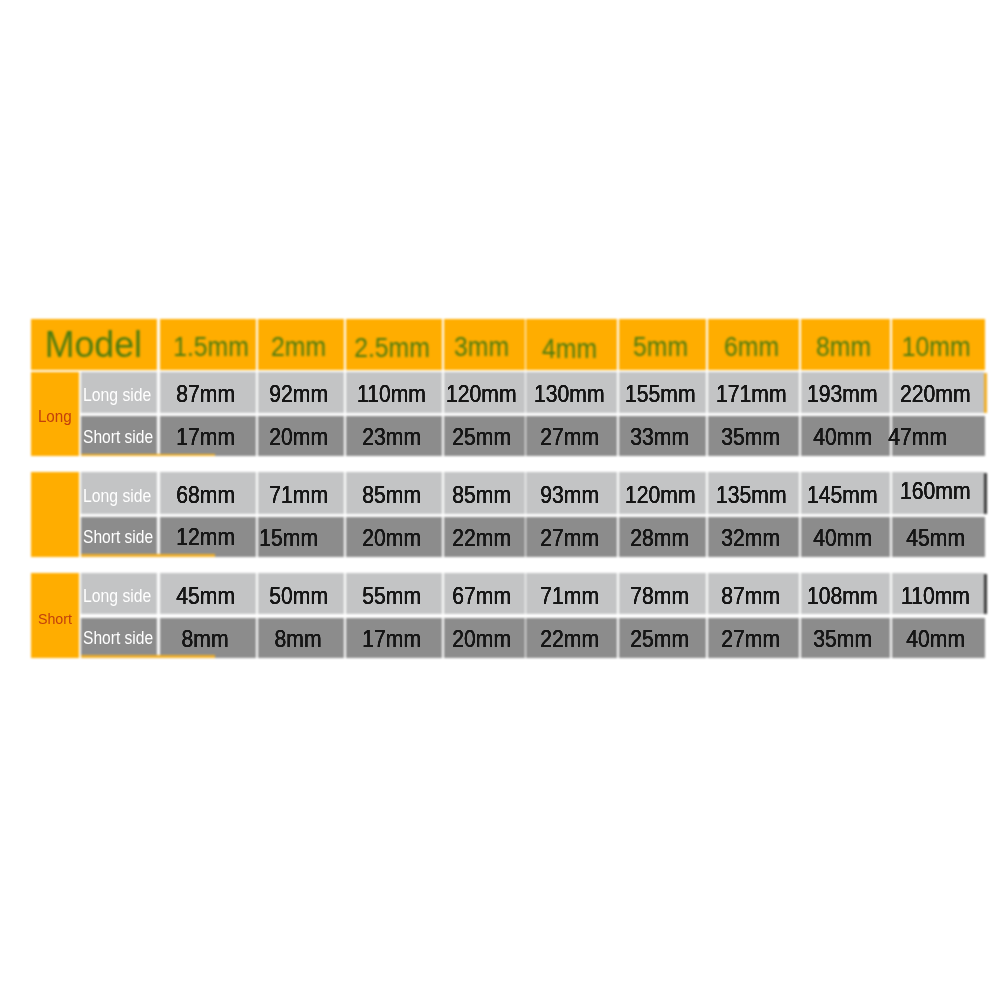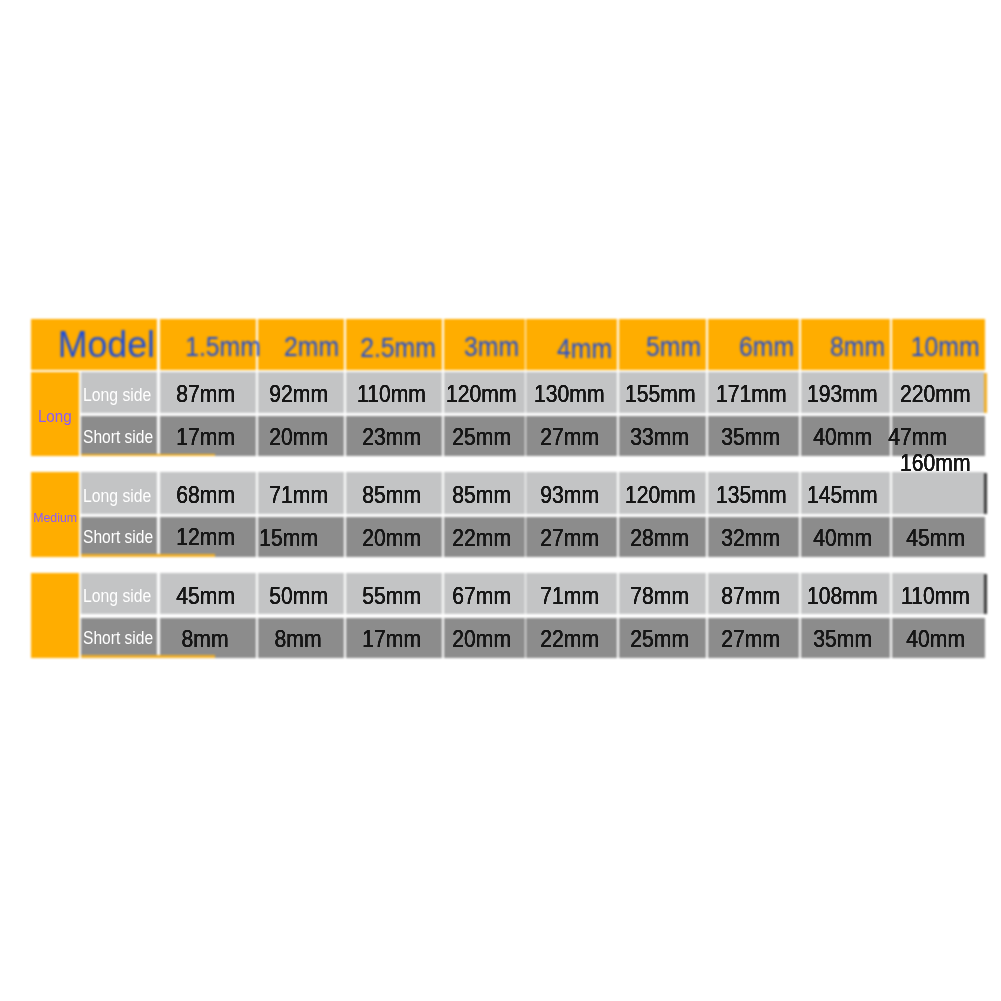--- a/index.html
+++ b/index.html
@@ -14,28 +14,28 @@
   
   #bg{position:absolute;left:0;top:0;width:1001px;height:1001px;filter:blur(1.15px);}
   #fg{position:absolute;left:0;top:0;width:1001px;height:1001px;filter:blur(0.45px);}
 
   .box{position:absolute;box-sizing:border-box;opacity:0.999;}
   .cell{position:absolute;display:flex;align-items:center;justify-content:center;
         box-sizing:border-box;white-space:nowrap;overflow:hidden;opacity:0.999;}
   .cell > span{display:inline-block;white-space:nowrap;transform-origin:center center;}
 
   
-  .hcell{color:#1d4ed8;filter:blur(0.8px);justify-content:flex-end;}
+  .hcell{color:#4d7c0f;filter:blur(0.8px);}
   .hcell.model{font-size:36.2px;}
   .hcell.model > span{transform:translateX(-0.9px) scaleX(0.987) translateY(0.6px);}
   .hcell.sz{font-size:27.5px;}
   .hcell.sz > span{transform:translateX(-2px) scaleX(0.9) translateY(3.2px);}
 
   
-  .glabel{color:#8b5cf6;filter:blur(0.35px);}
+  .glabel{color:#c2410c;filter:blur(0.35px);}
   .glabel.g0{font-size:16px;}
   .glabel.g1{font-size:13px;}
   .glabel.g2{font-size:15px;}
   .glabel > span{transform:scaleX(0.95) translateY(3px);}
 
   
   .slabel{color:#FFFFFF;font-size:18px;justify-content:flex-start;padding-left:2.4px;}
   .slabel > span{transform-origin:left center;}
   .slabel.lg > span{transform:scaleX(0.875) translateY(2.6px);}
   .slabel.sh > span{transform:scaleX(0.865) translateY(0.9px);}
@@ -128,21 +128,21 @@
     <div class="box" style="left:618.98px;top:617.5px;width:87.05px;height:40.1px;background:#8C8C8C"></div>
     <div class="box" style="left:707.77px;top:617.5px;width:91.25px;height:40.1px;background:#8C8C8C"></div>
     <div class="box" style="left:800.77px;top:617.5px;width:89.05px;height:40.1px;background:#8C8C8C"></div>
     <div class="box" style="left:891.58px;top:617.5px;width:93.55px;height:40.1px;background:#8C8C8C"></div>
     <div class="box" style="left:80.9px;top:655px;width:134.1px;height:2.6px;background:#EFAF2A"></div>
   </div>
   <div id="fg">
     <div class="cell hcell model" style="left:31px;top:318.5px;width:125.95px;height:51.5px">
         <span>Model</span>
       </div>
-    <div class="cell hcell sz" style="left:171px;top:318.5px;width:96.45px;height:51.5px">
+    <div class="cell hcell sz" style="left:165px;top:318.5px;width:96.45px;height:51.5px">
         <span>1.5mm</span>
       </div>
     <div class="cell hcell sz" style="left:257.77px;top:318.5px;width:86.45px;height:51.5px">
         <span>2mm</span>
       </div>
     <div class="cell hcell sz" style="left:345.98px;top:318.5px;width:95.85px;height:52px">
         <span>2.5mm</span>
       </div>
     <div class="cell hcell sz" style="left:443.57px;top:318.5px;width:80.95px;height:51.5px">
         <span>3mm</span>
@@ -218,23 +218,20 @@
       </div>
     <div class="cell dcell sh" style="left:707.77px;top:415.9px;width:91.25px;height:40.4px">
         <span>35mm</span>
       </div>
     <div class="cell dcell sh" style="left:800.77px;top:415.9px;width:89.05px;height:40.4px">
         <span>40mm</span>
       </div>
     <div class="cell dcell sh" style="left:873px;top:415.9px;width:93.55px;height:40.4px">
         <span>47mm</span>
       </div>
-    <div class="cell glabel g1" style="left:31px;top:472.4px;width:48px;height:84.4px">
-        <span>Medium</span>
-      </div>
     <div class="cell slabel lg" style="left:80.9px;top:472.4px;width:76.05px;height:41.3px">
         <span>Long side</span>
       </div>
     <div class="cell dcell lg" style="left:159.57px;top:472.4px;width:96.45px;height:41.3px">
         <span>68mm</span>
       </div>
     <div class="cell dcell lg" style="left:257.77px;top:472.4px;width:86.45px;height:41.3px">
         <span>71mm</span>
       </div>
     <div class="cell dcell lg" style="left:345.98px;top:472.4px;width:95.85px;height:41.3px">
@@ -248,21 +245,21 @@
       </div>
     <div class="cell dcell lg" style="left:618.98px;top:472.4px;width:87.05px;height:41.3px">
         <span>120mm</span>
       </div>
     <div class="cell dcell lg" style="left:707.77px;top:472.4px;width:91.25px;height:41.3px">
         <span>135mm</span>
       </div>
     <div class="cell dcell lg" style="left:800.77px;top:472.4px;width:89.05px;height:41.3px">
         <span>145mm</span>
       </div>
-    <div class="cell dcell lg" style="left:891.58px;top:446px;width:92.8px;height:29px">
+    <div class="cell dcell lg" style="left:891.58px;top:474px;width:92.8px;height:29px">
         <span>160mm</span>
       </div>
     <div class="cell slabel sh" style="left:80.9px;top:516.7px;width:76.05px;height:40.1px">
         <span>Short side</span>
       </div>
     <div class="cell dcell sh" style="left:159.57px;top:516.7px;width:96.45px;height:38px">
         <span>12mm</span>
       </div>
     <div class="cell dcell sh" style="left:257.77px;top:516.7px;width:66px;height:40.1px">
         <span>15mm</span>
@@ -281,20 +278,23 @@
       </div>
     <div class="cell dcell sh" style="left:707.77px;top:516.7px;width:91.25px;height:40.1px">
         <span>32mm</span>
       </div>
     <div class="cell dcell sh" style="left:800.77px;top:516.7px;width:89.05px;height:40.1px">
         <span>40mm</span>
       </div>
     <div class="cell dcell sh" style="left:891.58px;top:516.7px;width:93.55px;height:40.1px">
         <span>45mm</span>
       </div>
+    <div class="cell glabel g2" style="left:31px;top:573.3px;width:48px;height:84.3px">
+        <span>Short</span>
+      </div>
     <div class="cell slabel lg" style="left:80.9px;top:573.3px;width:76.05px;height:41.2px">
         <span>Long side</span>
       </div>
     <div class="cell dcell lg" style="left:159.57px;top:573.3px;width:96.45px;height:41.2px">
         <span>45mm</span>
       </div>
     <div class="cell dcell lg" style="left:257.77px;top:573.3px;width:86.45px;height:41.2px">
         <span>50mm</span>
       </div>
     <div class="cell dcell lg" style="left:345.98px;top:573.3px;width:95.85px;height:41.2px">

